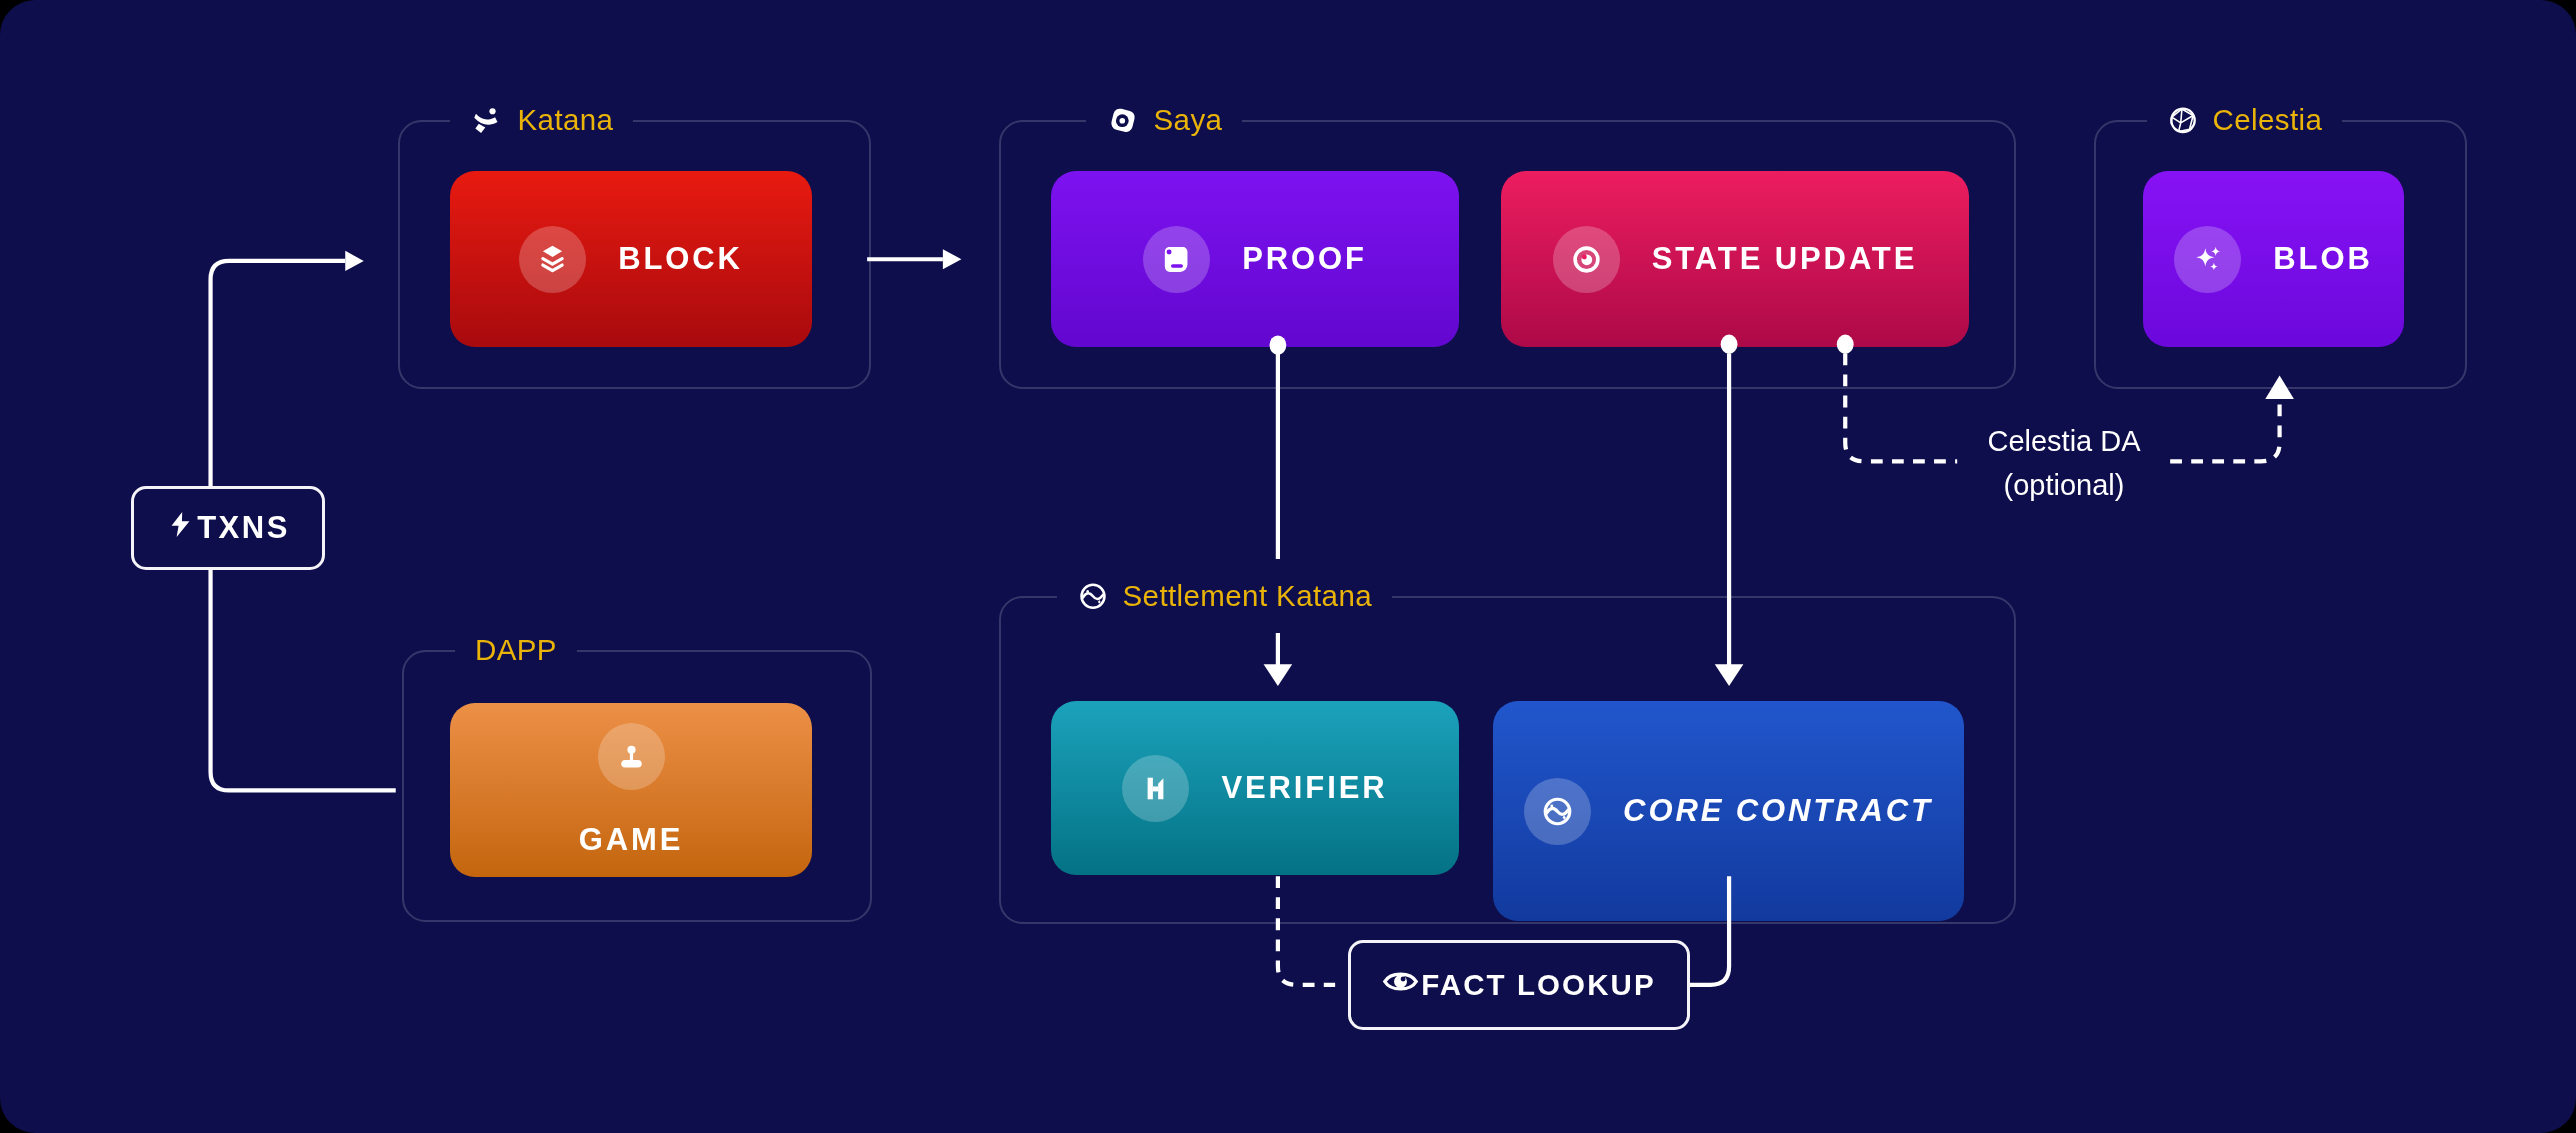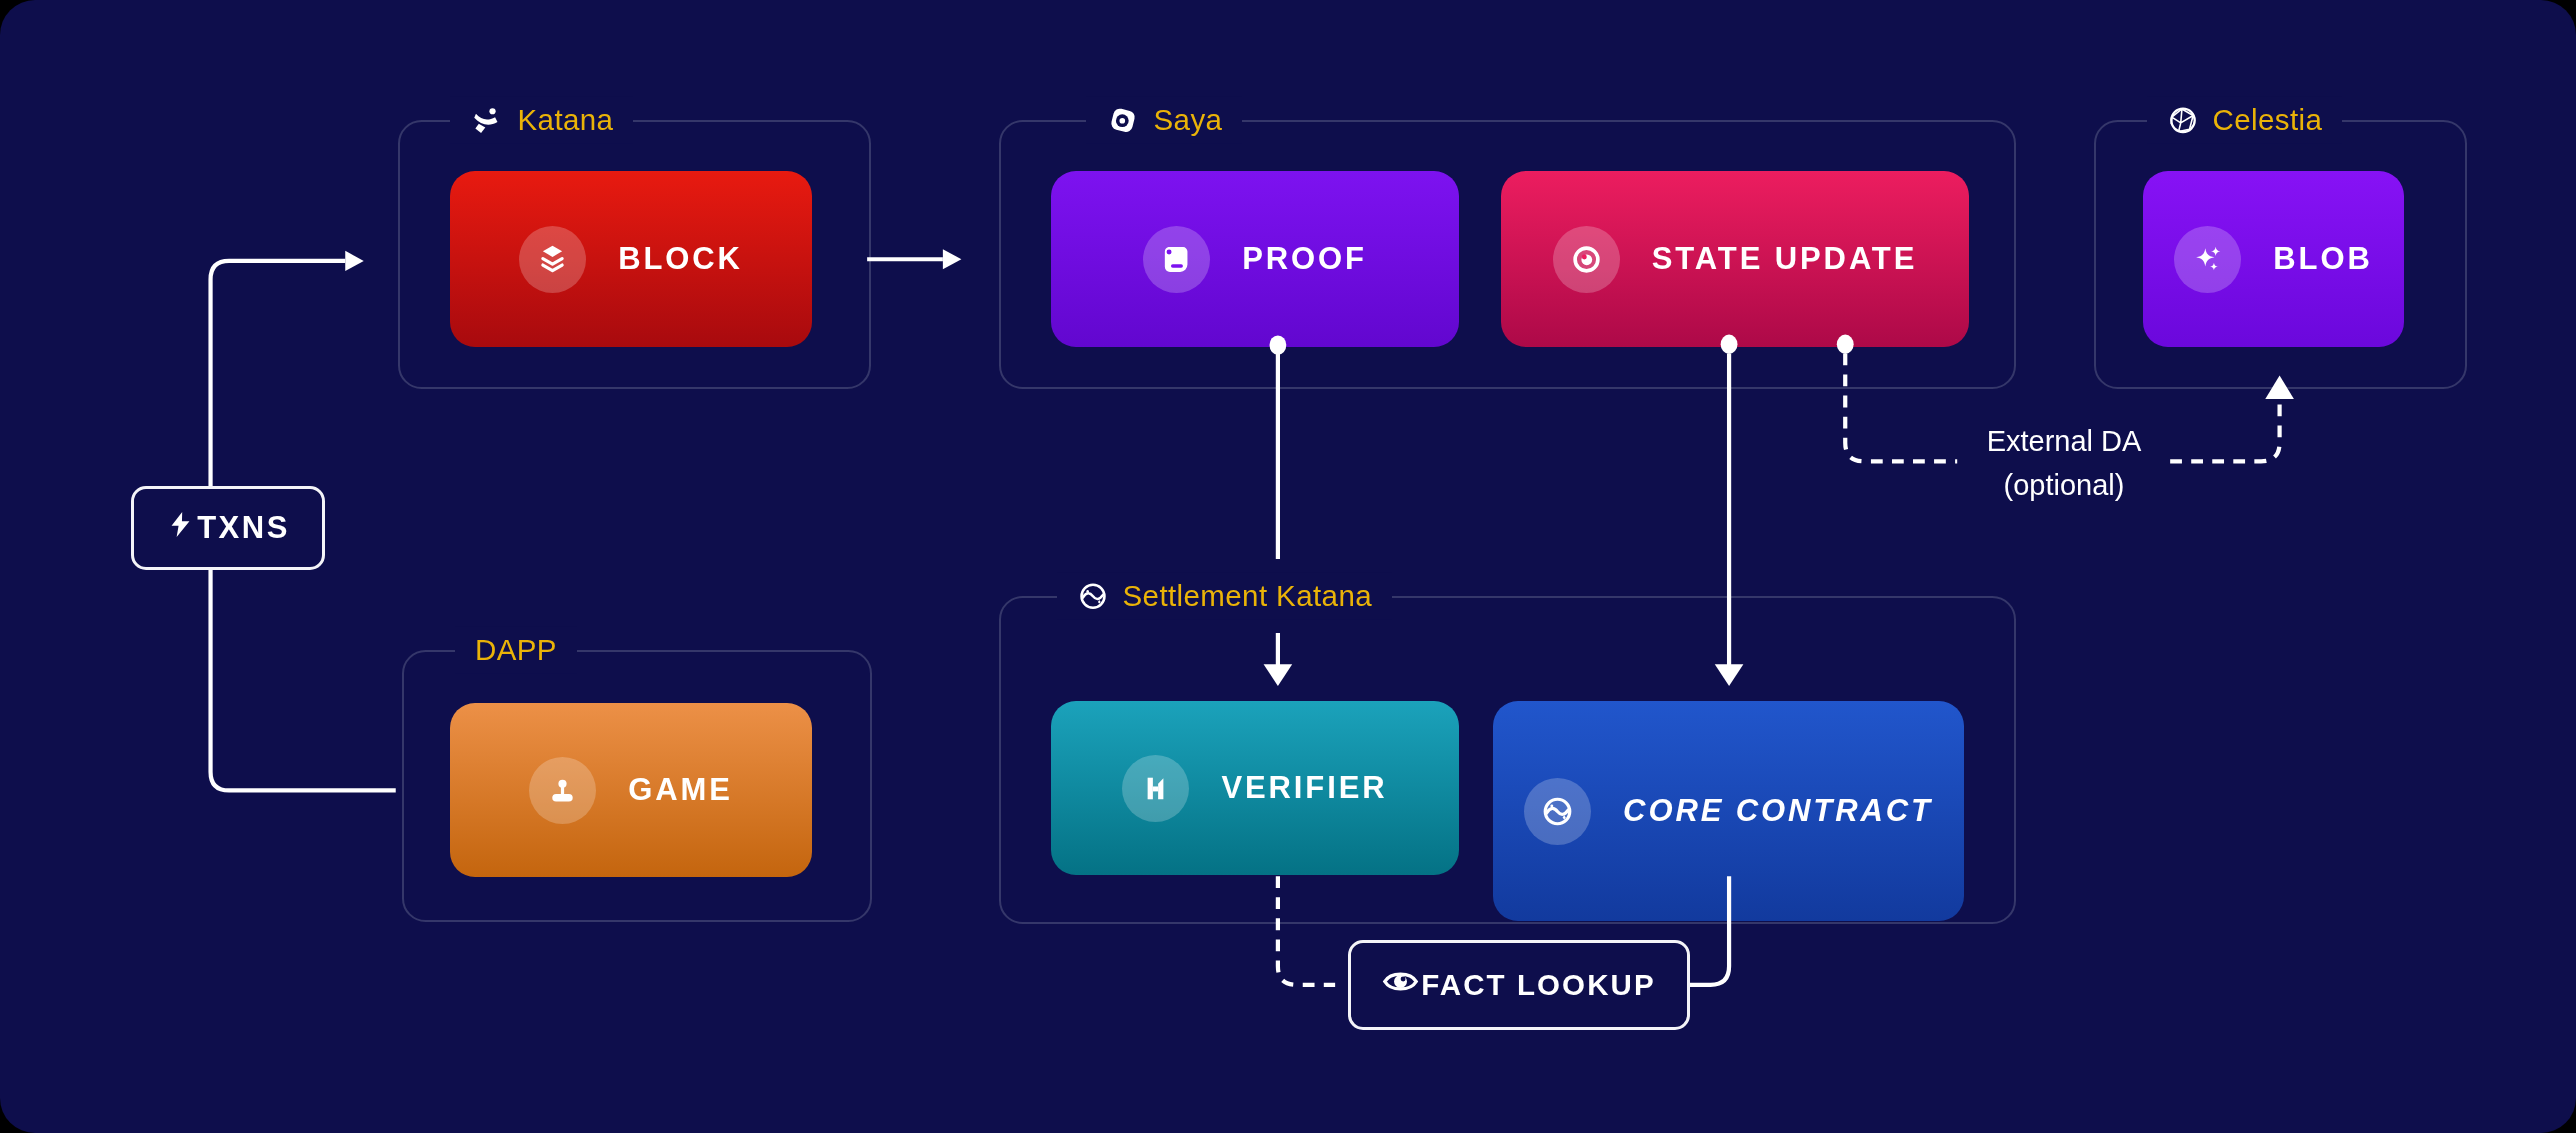--- a/index.html
+++ b/index.html
@@ -23,21 +23,21 @@
   #label-saya{left:1086px;top:120px;transform:translateY(-50%);}
   #label-celestia{left:2147px;top:120px;transform:translateY(-50%);}
   #label-settlement{left:1057px;top:596px;transform:translateY(-50%);}
 
   
   .node{position:absolute;border-radius:25px;display:flex;align-items:center;justify-content:center;
         gap:32px;color:#fff;font-size:31px;font-weight:600;letter-spacing:2.9px;z-index:2;}
   .node .chip{width:67px;height:67px;border-radius:50%;background:rgba(255,255,255,.22);
         display:flex;align-items:center;justify-content:center;flex:0 0 auto;}
   #node-block{left:450px;top:171px;width:362px;height:176px;background:linear-gradient(180deg,#e81a10,#a80a0e);}
-  #node-game{left:450px;top:703px;width:362px;height:174px;background:linear-gradient(180deg,#ec9047,#c4650e);}
+  #node-game{left:450px;top:703px;width:362px;height:174px;background:linear-gradient(180deg,#ec9047,#c4650e);flex-direction:column;}
   #node-proof{left:1051px;top:171px;width:408px;height:176px;background:linear-gradient(180deg,#7d12f0,#6207cf);}
   #node-state-update{left:1501px;top:171px;width:468px;height:176px;background:linear-gradient(180deg,#ec1d5f,#ad0948);}
   #node-blob{left:2143px;top:171px;width:261px;height:176px;background:linear-gradient(180deg,#8712f5,#6b08dc);}
   #node-verifier{left:1051px;top:701px;width:408px;height:174px;background:linear-gradient(180deg,#1ba2bb,#047285);}
   #node-core-contract{left:1493px;top:701px;width:471px;height:220px;background:linear-gradient(180deg,#2156cc,#123a9e);font-style:italic;}
 
   
   .pill{position:absolute;display:flex;align-items:center;justify-content:center;gap:2px;
         background:#0e0e4c;border:3.4px solid #f4f4f8;border-radius:15px;color:#fff;
         font-weight:600;z-index:5;margin-left:13px;}
@@ -235,18 +235,18 @@
       <svg width="37" height="37" viewBox="0 0 24 24" fill="none">
         <path d="M1.8 12 C5.6 5.6 18.4 5.6 22.2 12 C18.4 18.4 5.6 18.4 1.8 12 Z" stroke="#fff" stroke-width="2.2"></path>
         <circle cx="12" cy="12" r="4.2" fill="#fff"></circle>
         <circle cx="13.7" cy="10.4" r="1.6" fill="#0e0e4c"></circle>
       </svg>
     </span>
     <span>FACT LOOKUP</span>
   </div>
 
   <div id="external-da">
-    <div>External DA</div>
+    <div>Celestia DA</div>
     <div>(optional)</div>
   </div>
 
 </div>
 
 
 </body></html>

